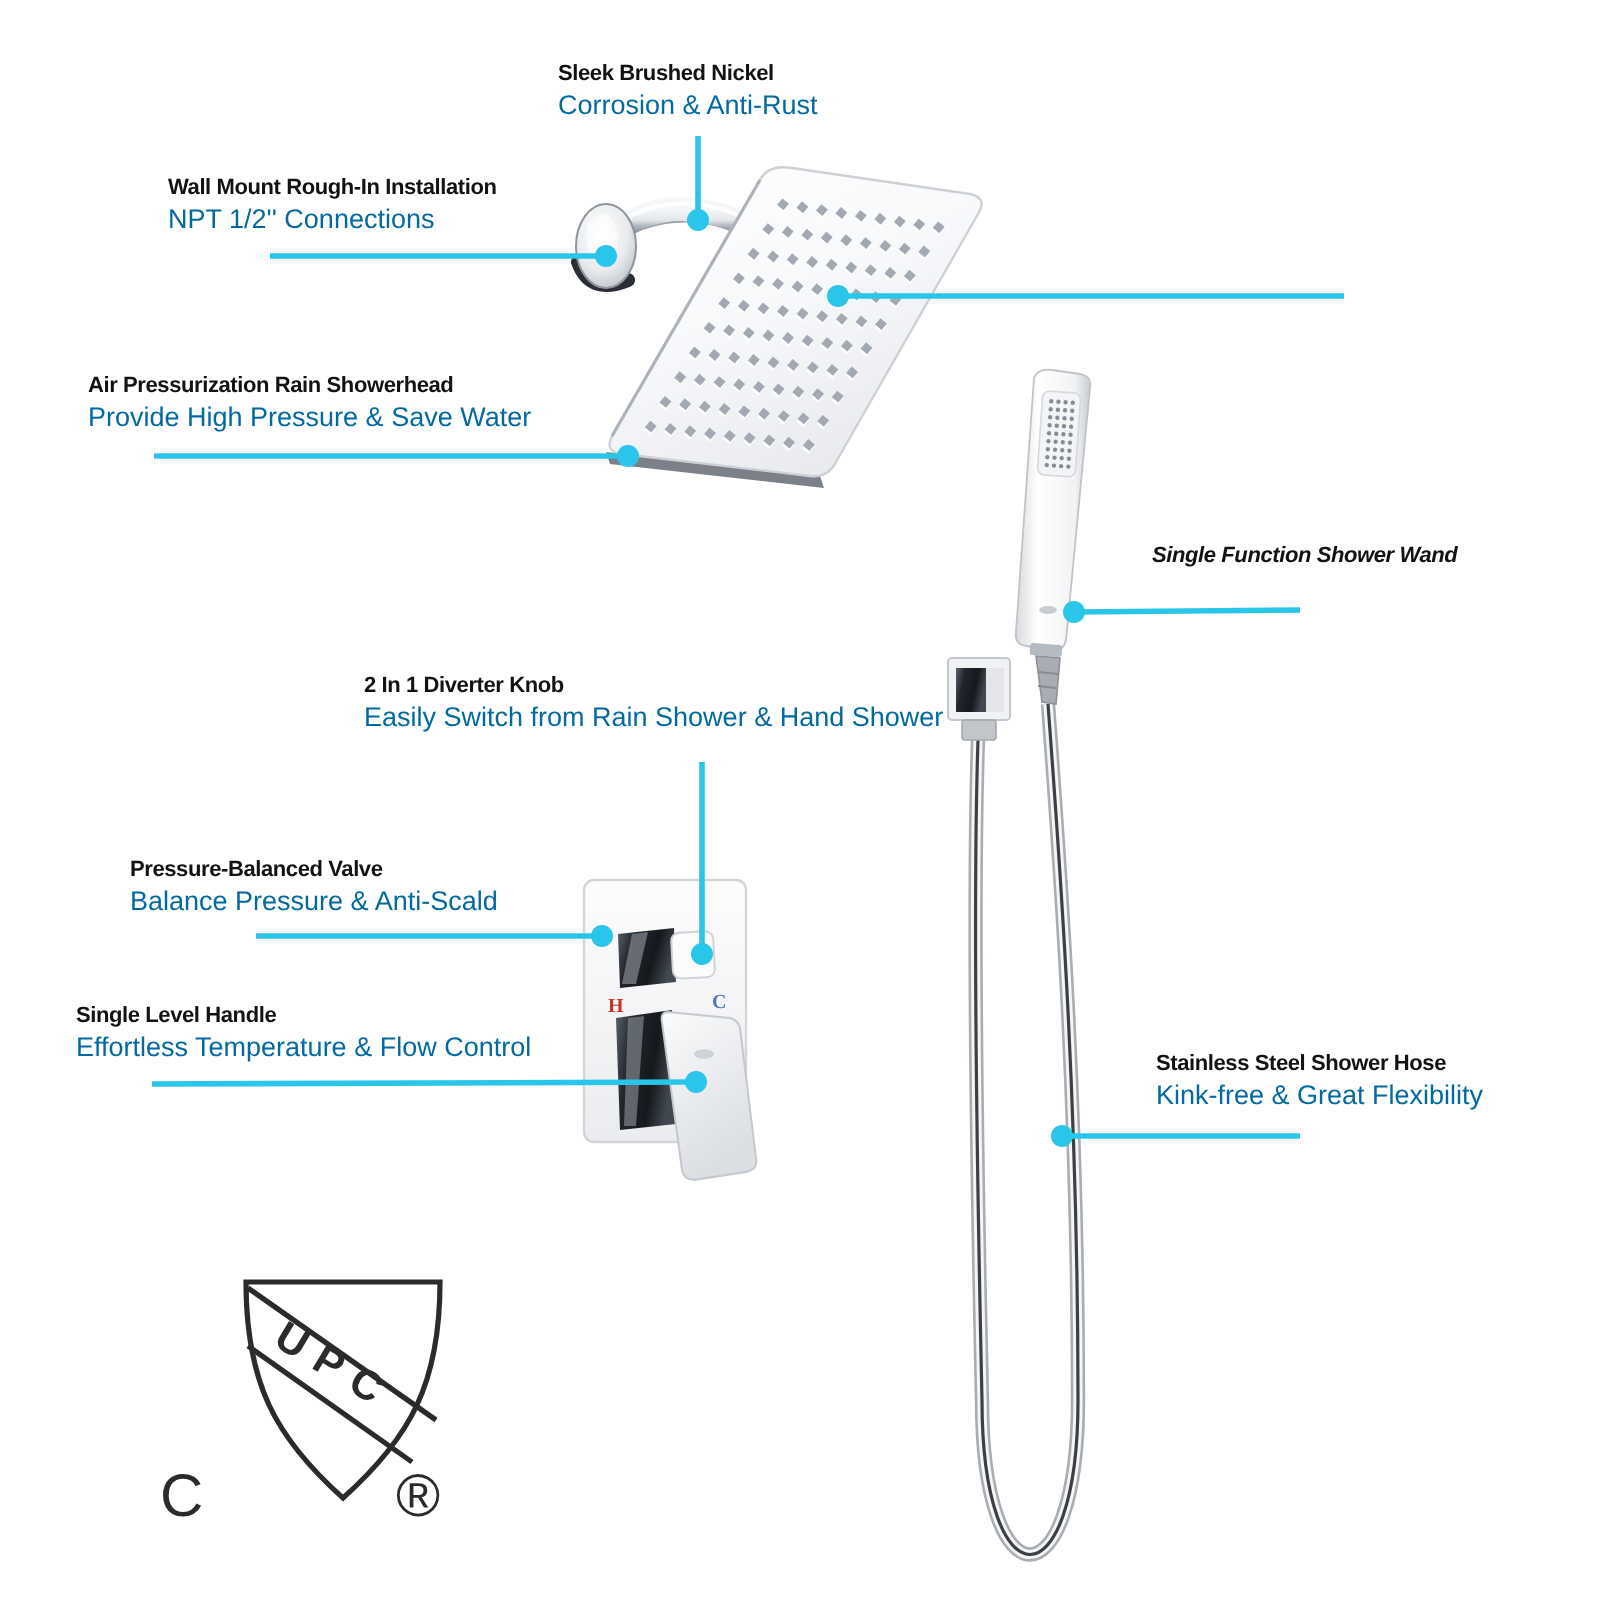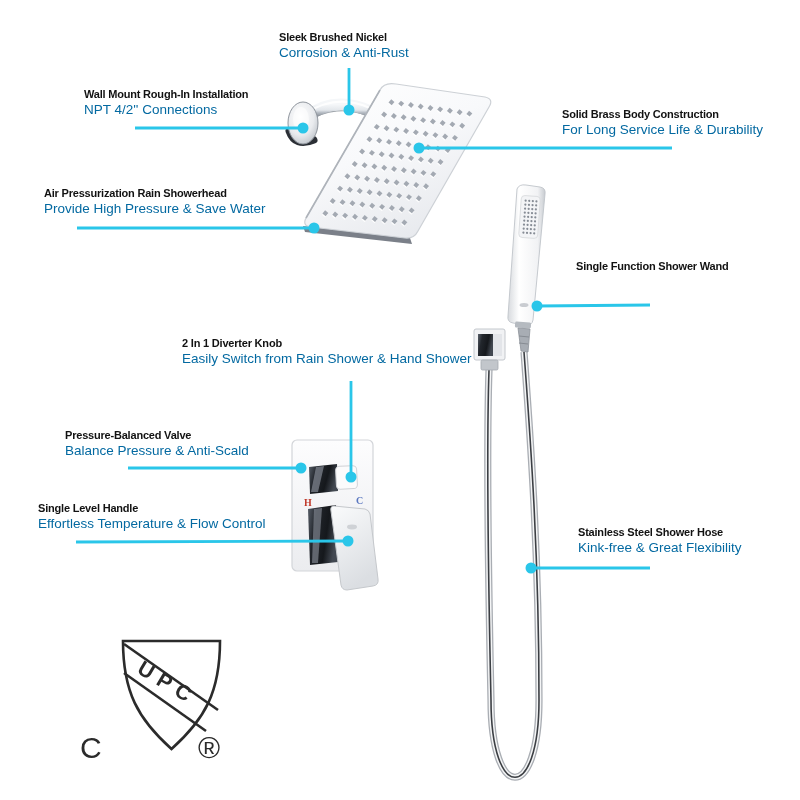--- a/index.html
+++ b/index.html
@@ -6,21 +6,21 @@
   .canvas{position:relative;width:800px;height:800px;background:#ffffff;overflow:hidden;
           font-family:"Liberation Sans",sans-serif;color:#111;}
   svg{position:absolute;left:0;top:0;}
   .callout{position:absolute;white-space:nowrap;}
   .co-title{font-size:11px;font-weight:bold;line-height:1.1;letter-spacing:-0.2px;color:#121212;}
   .co-sub{font-size:13.5px;line-height:1.18;margin-top:2px;color:#0369a1;}
   .co-sleek   {left:279px;top:31px;}
   .co-wall    {left:84px; top:88px;}
   .co-brass   {left:562px;top:108px;}
   .co-air     {left:44px; top:187px;}
-  .co-wand    {left:576px;top:260px;}
+  .co-wand    {left:576px;top:272px;font-style:italic;}
   .co-diverter{left:182px;top:337px;}
   .co-valve   {left:65px; top:429px;}
   .co-handle  {left:38px; top:502px;}
   .co-hose    {left:578px;top:526px;}
   .upc-band{font-family:"Liberation Sans",sans-serif;font-size:21px;letter-spacing:7px;fill:#2b2b2b;font-weight:bold;}
   .upc-side{font-family:"Liberation Sans",sans-serif;font-size:30px;fill:#2b2b2b;}
   .hc-label{font-family:"Liberation Serif",serif;font-size:10px;font-weight:bold;}
 </style>
 </head>
 <body>
@@ -379,25 +379,21 @@
       <text class="upc-side" stroke="none" x="198" y="758">®</text>
     </g>
   </svg>
 
   <div class="callout co-sleek">
     <div class="co-title">Sleek Brushed Nickel</div>
     <div class="co-sub">Corrosion &amp; Anti-Rust</div>
   </div>
   <div class="callout co-wall">
     <div class="co-title">Wall Mount Rough-In Installation</div>
-    <div class="co-sub">NPT 4/2'' Connections</div>
-  </div>
-  <div class="callout co-brass">
-    <div class="co-title">Solid Brass Body Construction</div>
-    <div class="co-sub">For Long Service Life &amp; Durability</div>
+    <div class="co-sub">NPT 1/2'' Connections</div>
   </div>
   <div class="callout co-air">
     <div class="co-title">Air Pressurization Rain Showerhead</div>
     <div class="co-sub">Provide High Pressure &amp; Save Water</div>
   </div>
   <div class="callout co-wand">
     <div class="co-title">Single Function Shower Wand</div>
   </div>
   <div class="callout co-diverter">
     <div class="co-title">2 In 1 Diverter Knob</div>

